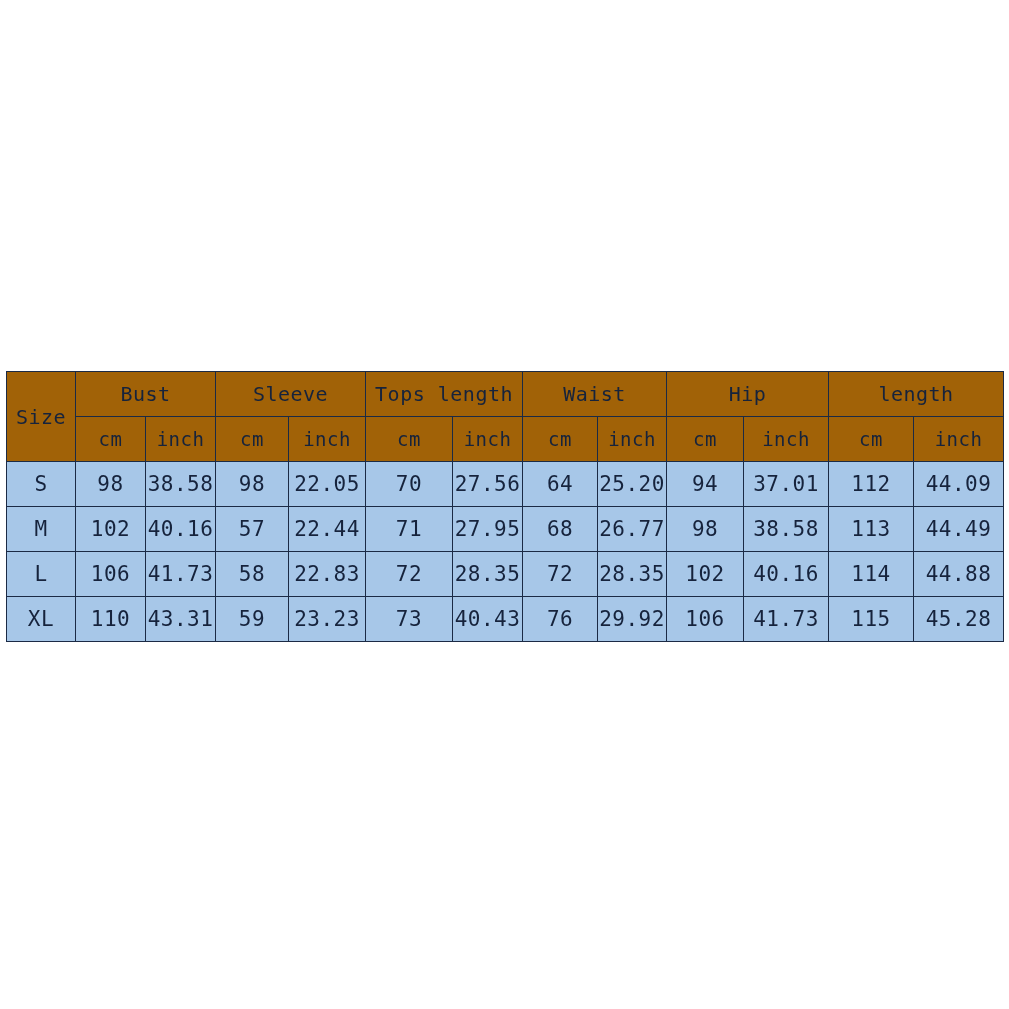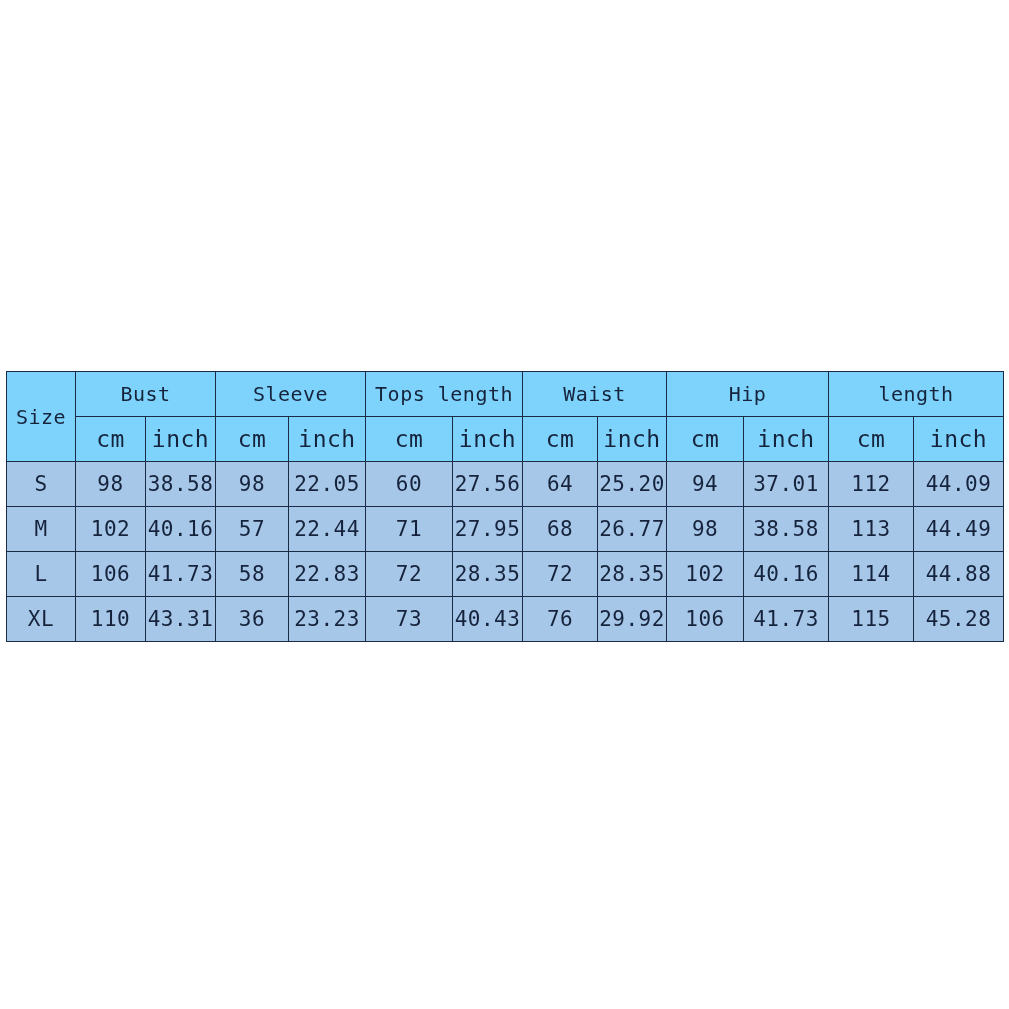--- a/index.html
+++ b/index.html
@@ -41,35 +41,35 @@
     font-weight: normal;
     color: #16233c;
     font-family: "DejaVu Sans Mono", "Liberation Mono", monospace;
     letter-spacing: 0.5px;
     white-space: nowrap;
   }
 
   
   table.size-chart thead td,
   table.size-chart thead th {
-    background: #7dd3fc;
+    background: #a16207;
   }
 
   td.grp-head {
     font-size: 20px;
     height: 44px;
   }
 
   td.size-head {
     font-size: 20px;
     margin-left: 21px;
   }
 
   td.unit-head {
-    font-size: 23px;
+    font-size: 19px;
     height: 44px;
   }
 
   
   table.size-chart tbody td {
     background: #a7c7e8;
     height: 44px;
     font-size: 21px;
   }
 
@@ -137,21 +137,21 @@
         <td class="unit-head">inch</td>
       </tr>
     </thead>
     <tbody>
       <tr>
         <td class="size-cell">S</td>
         <td>98</td>
         <td>38.58</td>
         <td>98</td>
         <td>22.05</td>
-        <td>60</td>
+        <td>70</td>
         <td>27.56</td>
         <td>64</td>
         <td>25.20</td>
         <td>94</td>
         <td>37.01</td>
         <td>112</td>
         <td>44.09</td>
       </tr>
       <tr>
         <td class="size-cell">M</td>
@@ -180,21 +180,21 @@
         <td>28.35</td>
         <td>102</td>
         <td>40.16</td>
         <td>114</td>
         <td>44.88</td>
       </tr>
       <tr>
         <td class="size-cell">XL</td>
         <td>110</td>
         <td>43.31</td>
-        <td>36</td>
+        <td>59</td>
         <td>23.23</td>
         <td>73</td>
         <td>40.43</td>
         <td>76</td>
         <td>29.92</td>
         <td>106</td>
         <td>41.73</td>
         <td>115</td>
         <td>45.28</td>
       </tr>

